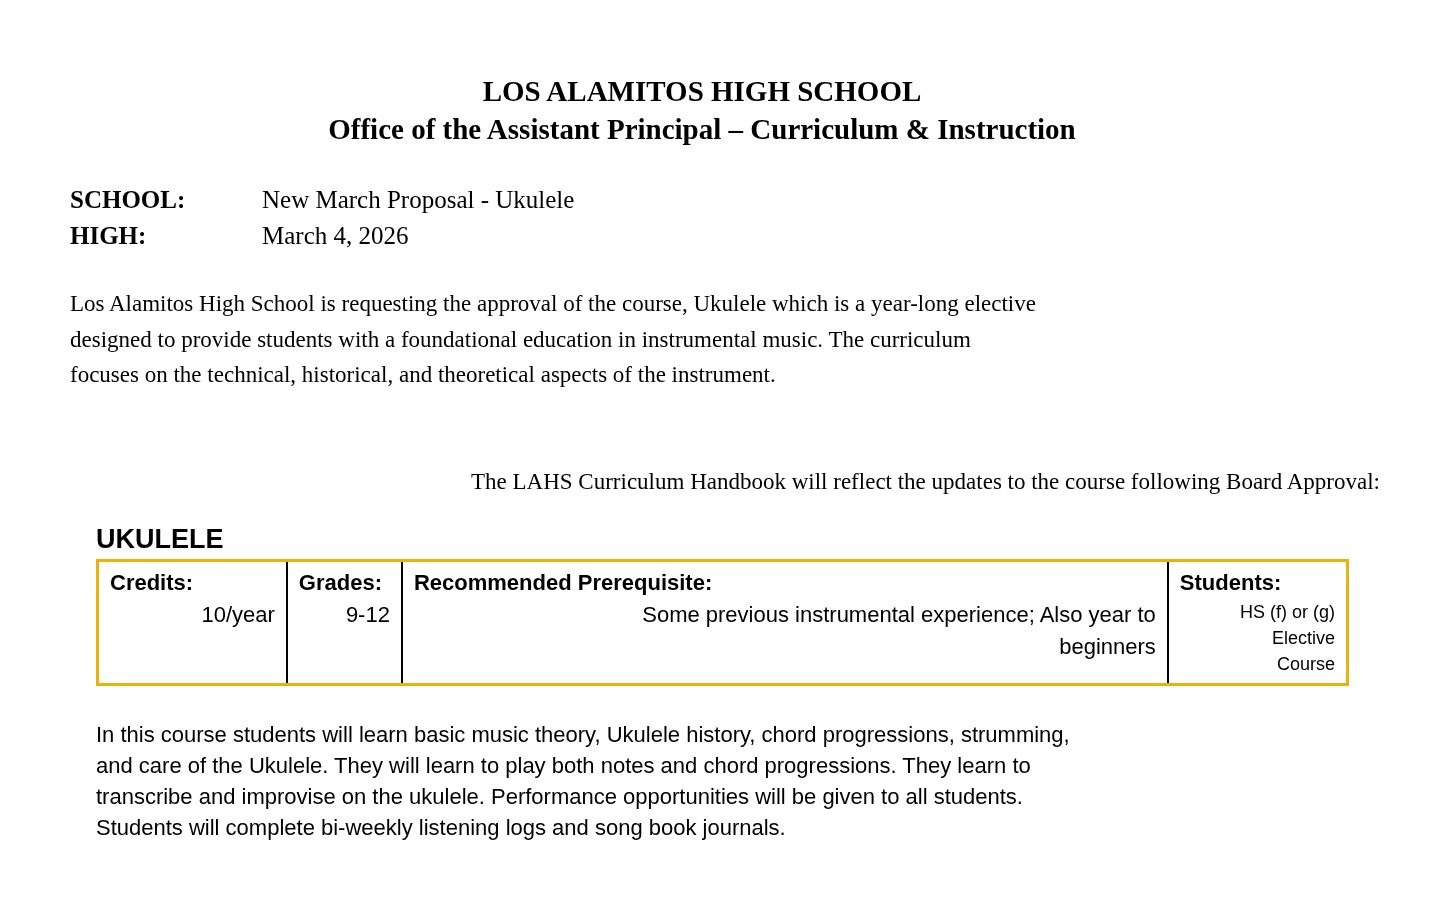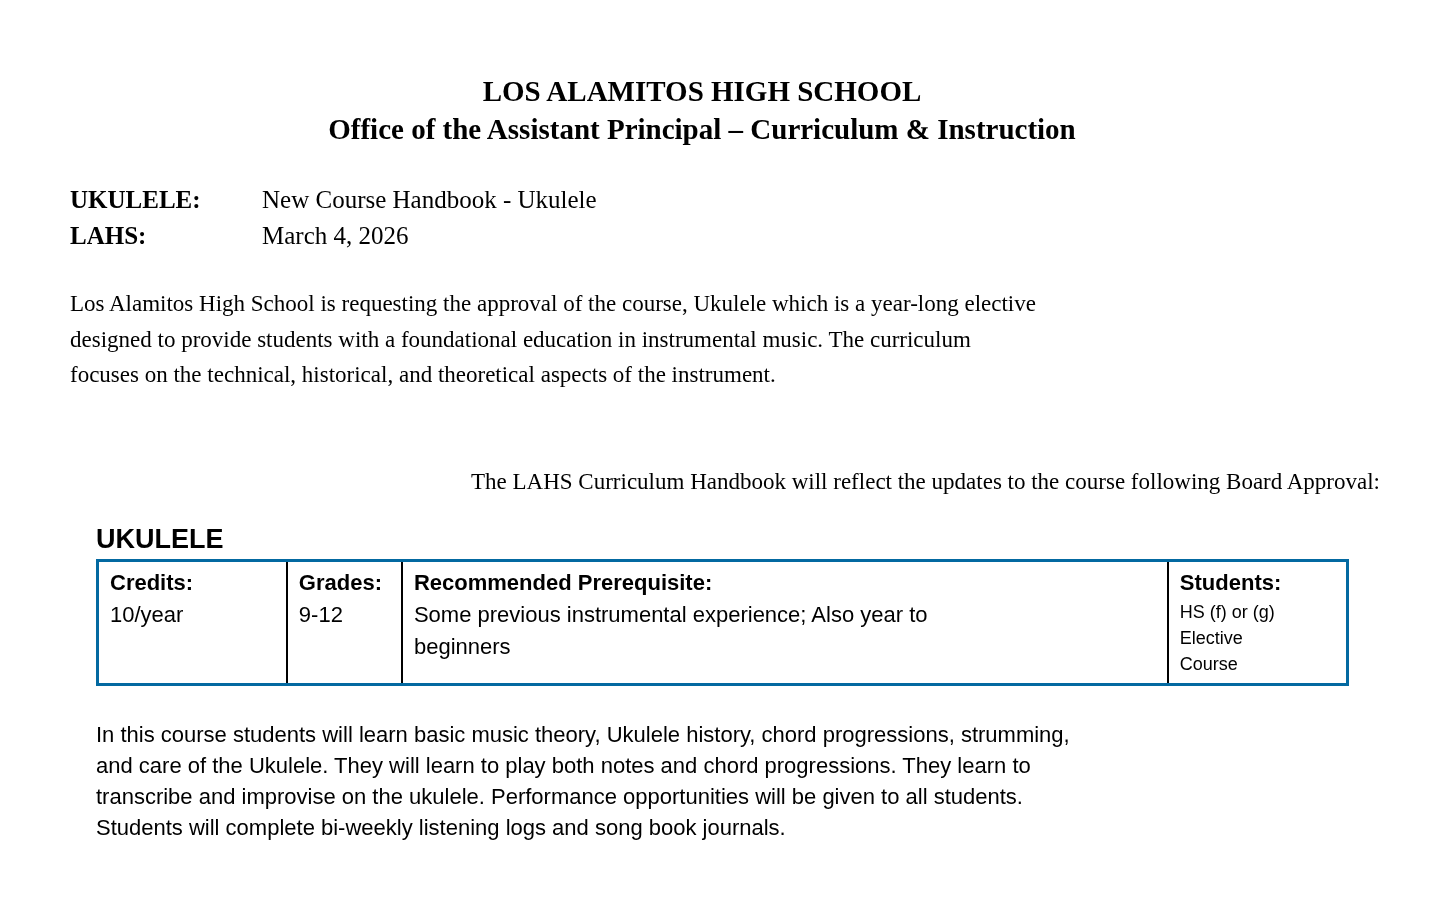--- a/index.html
+++ b/index.html
@@ -81,30 +81,31 @@
     width: 1253px;
   }
   .course-table td {
     border: 2px solid #000000;
     vertical-align: top;
     padding: 5px 11px 6px 11px;
     height: 116px;
     font-size: 22px;
     line-height: 32px;
   }
-  .course-table { border: 3px solid #0369a1; }
+  .course-table { border: 3px solid #eab308; }
   .cell-label {
     font-weight: bold;
     font-size: 22px;
     line-height: 32px;
   }
   .cell-value {
     font-size: 22px;
     line-height: 32px;
     white-space: pre-line;
+    text-align: right;
   }
   .cell-value.small {
     font-size: 18px;
     line-height: 26px;
     white-space: pre-line;
   }
   .col-credits  { width: 176px; }
   .col-grades   { width: 107px; }
   .col-prereq   { width: 712px; }
   .col-satisfies{ width: 167px; }
@@ -122,24 +123,24 @@
 
 <div class="page">
 
   <header class="doc-header">
     <div class="doc-title">LOS ALAMITOS HIGH SCHOOL</div>
     <div class="doc-subtitle">Office of the Assistant Principal – Curriculum &amp; Instruction</div>
   </header>
 
   <div class="meta">
     <div class="meta-row">
-      <span class="meta-label">UKULELE:</span><span>New Course Handbook - Ukulele</span>
+      <span class="meta-label">SCHOOL:</span><span>New March Proposal - Ukulele</span>
     </div>
     <div class="meta-row">
-      <span class="meta-label">LAHS:</span><span>March 4, 2026</span>
+      <span class="meta-label">HIGH:</span><span>March 4, 2026</span>
     </div>
   </div>
 
   <p class="intro">Los Alamitos High School is requesting the approval of the course, Ukulele which is a year-long elective
 designed to provide students with a foundational education in instrumental music. The curriculum
 focuses on the technical, historical, and theoretical aspects of the instrument.</p>
 
   <p class="handbook">The LAHS Curriculum Handbook will reflect the updates to the course following Board Approval:</p>
 
   <section class="course">

